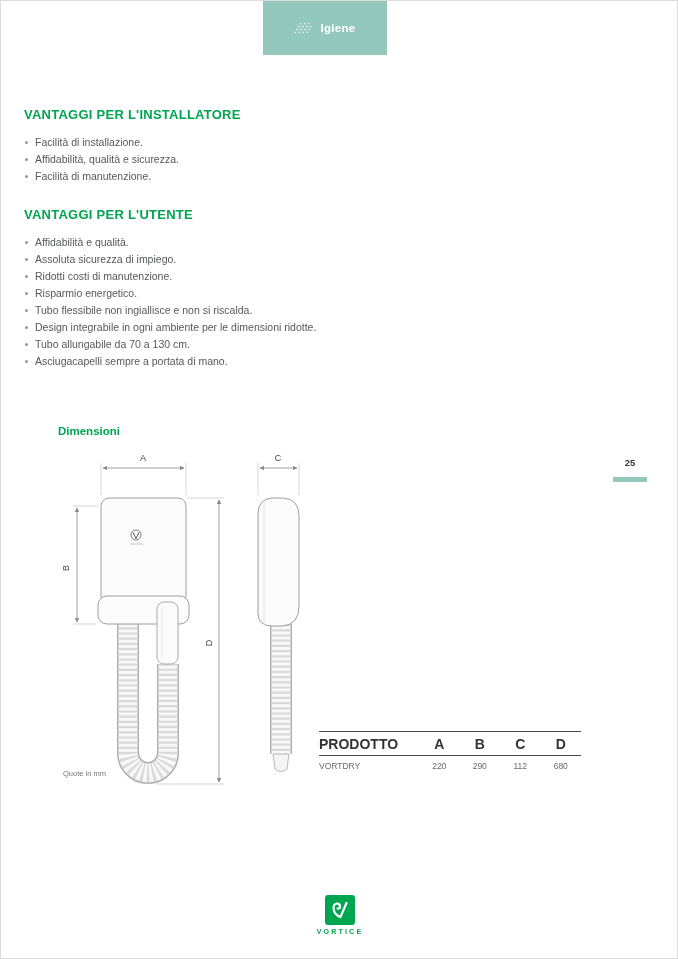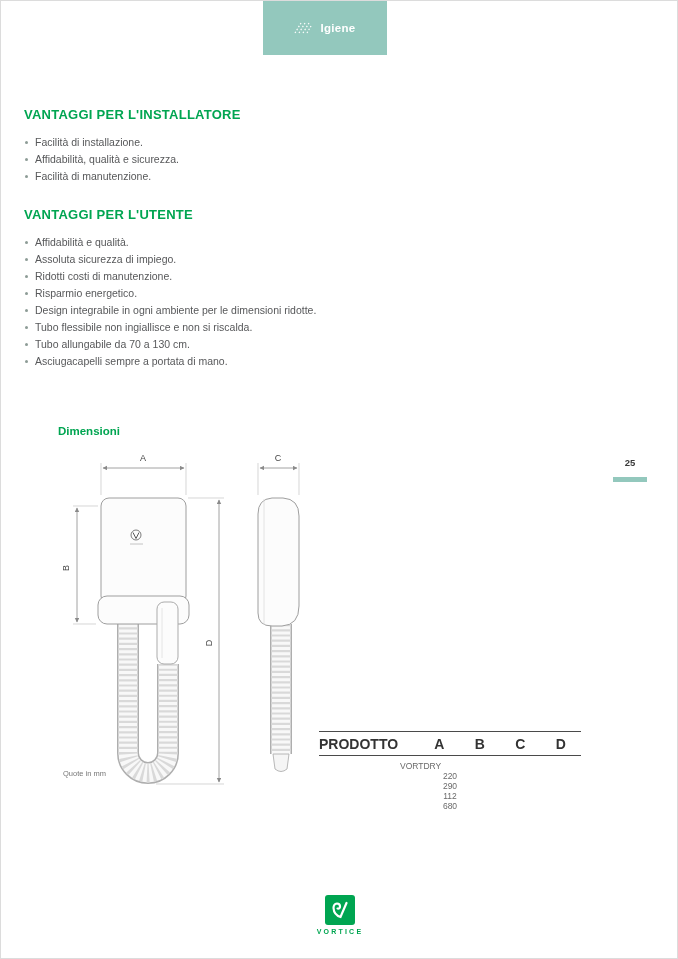--- a/index.html
+++ b/index.html
@@ -32,21 +32,21 @@
   .dimensions-title{position:absolute;left:40px;top:407px;margin:17px;color:#00a551;font-size:11.5px;font-weight:700;}
   svg.drawing{position:absolute;left:35px;top:437px;}
   svg text{font-family:"Liberation Sans",sans-serif;}
   
   .spec-table{position:absolute;left:318px;top:730px;width:262px;}
   .spec-table .row{display:flex;align-items:center;}
   .spec-table .row.head{
     font-weight:700;font-size:14px;color:#333;
     border-top:1px solid #4a4a4a;border-bottom:1px solid #4a4a4a;padding:4px 0 3px 0;
   }
-  .spec-table .row.vals{font-size:8.5px;color:#6a6a6a;padding:5px 0;flex-direction:column;}
+  .spec-table .row.vals{font-size:8.5px;color:#6a6a6a;padding:5px 0;}
   .cell-product{width:100px;text-align:left;}
   .cell-dim{width:40.5px;text-align:center;}
   
   .page-number{position:absolute;left:612px;top:456px;width:34px;text-align:center;font-size:9.5px;font-weight:700;color:#3a3a3a;}
   .page-number-bar{position:absolute;left:612px;top:476px;width:34px;height:5px;background:#93c8bd;}
   
   .brand{position:absolute;left:0;top:894px;width:678px;display:flex;flex-direction:column;align-items:center;gap:3px;}
   .brand-name{color:#00a551;font-size:7px;font-weight:700;letter-spacing:2.2px;}
 </style>
 </head>
@@ -75,22 +75,22 @@
     </ul>
   </div>
 
   <div class="section" id="sec-user">
     <h2 class="section-title">VANTAGGI PER L'UTENTE</h2>
     <ul>
       <li>Affidabilità e qualità.</li>
       <li>Assoluta sicurezza di impiego.</li>
       <li>Ridotti costi di manutenzione.</li>
       <li>Risparmio energetico.</li>
+      <li>Tubo flessibile non ingiallisce e non si riscalda.</li>
       <li>Design integrabile in ogni ambiente per le dimensioni ridotte.</li>
-      <li>Tubo flessibile non ingiallisce e non si riscalda.</li>
       <li>Tubo allungabile da 70 a 130 cm.</li>
       <li>Asciugacapelli sempre a portata di mano.</li>
     </ul>
   </div>
 
   <h3 class="dimensions-title">Dimensioni</h3>
 
   <svg class="drawing" width="600" height="352" viewBox="0 0 600 352" aria-hidden="true">
     <defs>
       <marker id="ah" markerWidth="7" markerHeight="7" refX="5.5" refY="3" orient="auto-start-reverse">

